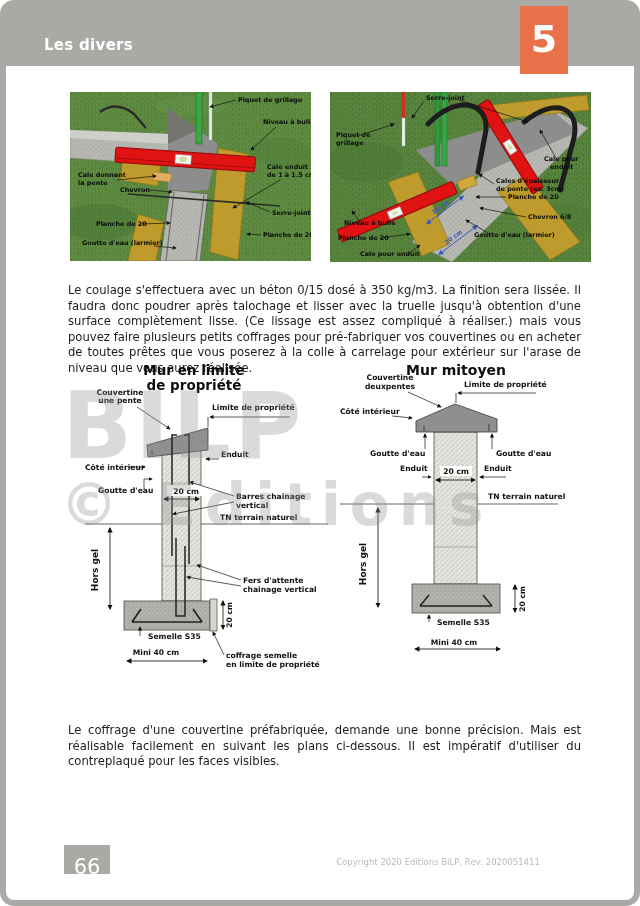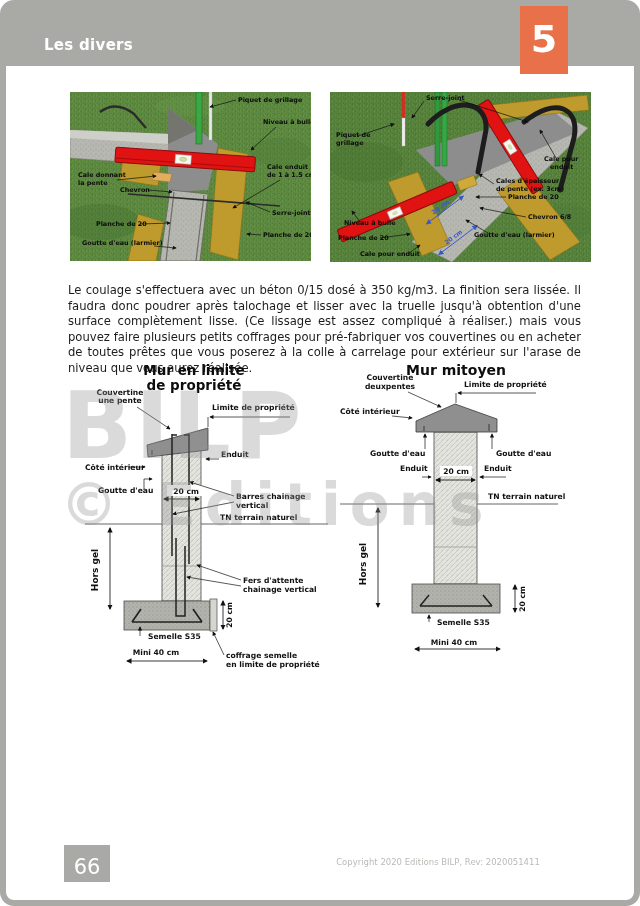--- a/index.html
+++ b/index.html
@@ -14,21 +14,21 @@
   .photo{z-index:2;}
   .para{left:64px;width:513px;margin:4px;font-size:11.6px;line-height:15.5px;color:#1c1c1c;
         text-align:justify;z-index:2;}
   #para1{top:279px;}
   #para2{top:719px;}
   #diagram-svg{left:60px;top:358px;z-index:4;}
   #watermark{left:60px;top:357px;width:520px;z-index:6;pointer-events:none;
              color:rgba(148,148,148,0.34);font-weight:bold;}
   #watermark-line1{font-size:58px;letter-spacing:9px;line-height:64px;white-space:nowrap;}
   #watermark-line2{font-size:92px;letter-spacing:3px;line-height:92px;margin-top:24px;margin-left:2px;}
-  #page-num-box{left:64px;top:845px;width:46px;height:37px;background:#a9aaa5;color:#fff;
+  #page-num-box{left:64px;top:845px;width:46px;height:29px;background:#a9aaa5;color:#fff;
                 font-size:21px;text-align:center;line-height:44px;z-index:2;}
   #copyright{left:300px;top:857px;width:276px;text-align:center;font-size:8.5px;line-height:11.5px;
              color:#babbb6;z-index:2;}
   svg{position:absolute;}
   svg text{font-family:"DejaVu Sans",sans-serif;}
   .lbl{font-size:6.4px;font-weight:600;fill:#0c0c0c;}
   .bluetxt{font-size:6px;font-weight:600;fill:#3a57c8;}
   .ldr{stroke:#111;stroke-width:0.7;fill:none;}
   .dlbl{font-size:7.6px;font-weight:bold;fill:#111;}
   .dttl{font-size:13.5px;font-weight:bold;fill:#0d0d0d;}
@@ -355,20 +355,21 @@
       <text class="dlbl mid" x="394" y="287">Mini 40 cm</text>
       <line class="dim" x1="355" y1="291" x2="440" y2="291" marker-start="url(#da)" marker-end="url(#da)"></line>
     </g>
   </svg>
 
   <div id="watermark" class="abs">
     <div id="watermark-line2">BILP</div>
     <div id="watermark-line1">© Editions</div>
   </div>
 
+  <p id="para2" class="para abs">Le coffrage d'une couvertine préfabriquée, demande une bonne précision. Mais est réalisable facilement en suivant les plans ci-dessous. Il est impératif d'utiliser du contreplaqué pour les faces visibles.</p>
 
   <div id="page-num-box" class="abs">
     <span>66</span>
   </div>
   <div id="copyright" class="abs">
     <div>Copyright 2020 Editions BILP, Rev: 2020051411</div>
   </div>
 </div>
 
 </body></html>

